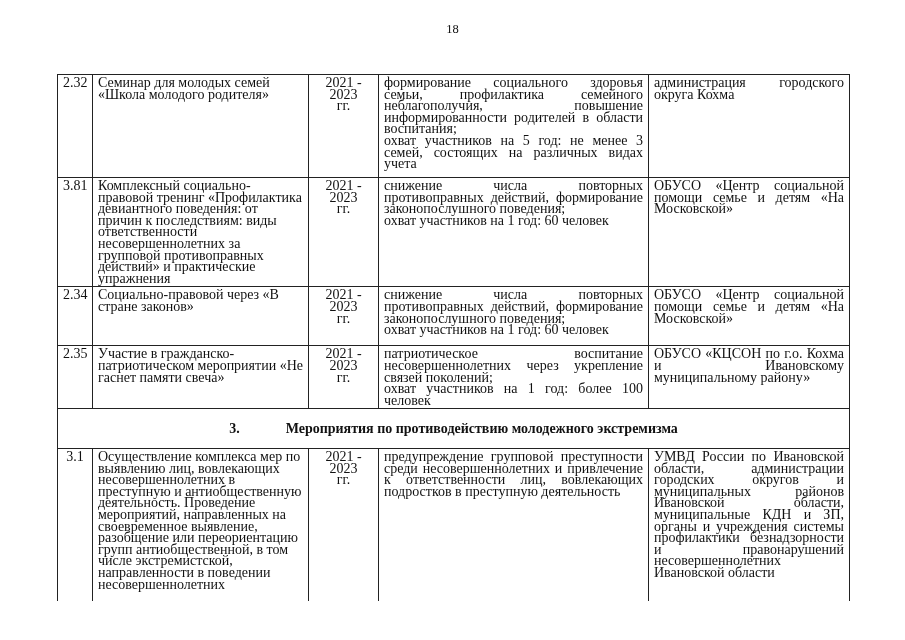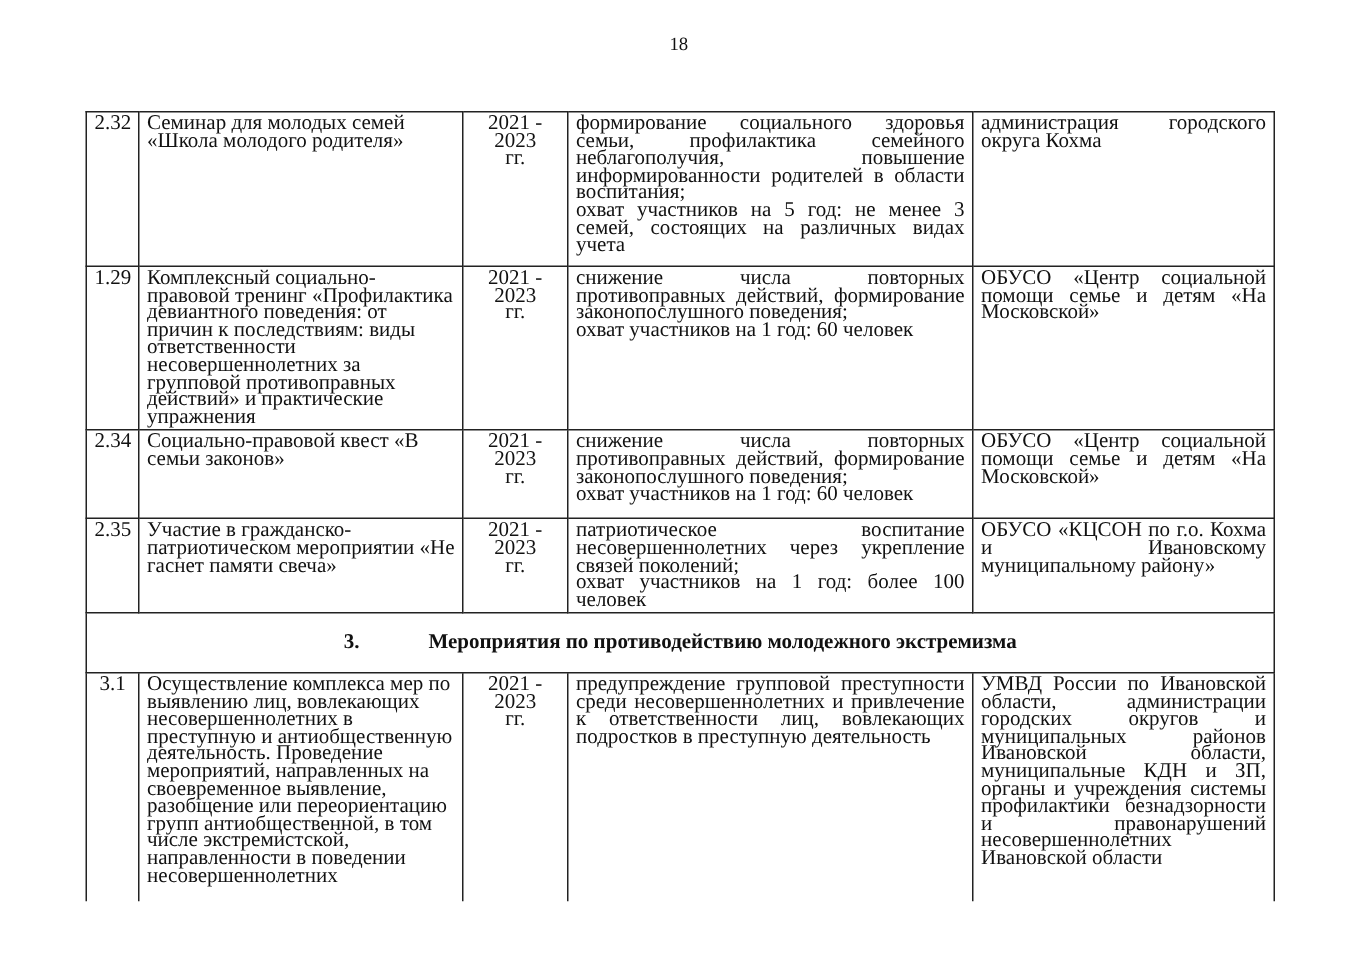--- a/index.html
+++ b/index.html
@@ -91,31 +91,31 @@
       <tr class="r0">
         <td class="cell-num">2.32</td>
         <td class="cell-act">Семинар для молодых семей «Школа молодого родителя»</td>
         <td class="cell-year">2021 - 2023
 гг.</td>
         <td class="cell-res">формирование социального здоровья семьи, профилактика семейного неблагополучия, повышение информированности родителей в области воспитания;
 охват участников на 5 год: не менее 3 семей, состоящих на различных видах учета</td>
         <td class="cell-resp">администрация городского округа Кохма</td>
       </tr>
       <tr class="r1">
-        <td class="cell-num">1.29</td>
+        <td class="cell-num">3.81</td>
         <td class="cell-act">Комплексный социально-правовой тренинг «Профилактика девиантного поведения: от причин к последствиям: виды ответственности несовершеннолетних за групповой противоправных действий» и практические упражнения</td>
         <td class="cell-year">2021 - 2023
 гг.</td>
         <td class="cell-res">снижение числа повторных противоправных действий, формирование законопослушного поведения;
 охват участников на 1 год: 60 человек</td>
         <td class="cell-resp">ОБУСО «Центр социальной помощи семье и детям «На Московской»</td>
       </tr>
       <tr class="r2">
         <td class="cell-num">2.34</td>
-        <td class="cell-act">Социально-правовой квест «В семьи законов»</td>
+        <td class="cell-act">Социально-правовой через «В стране законов»</td>
         <td class="cell-year">2021 - 2023
 гг.</td>
         <td class="cell-res">снижение числа повторных противоправных действий, формирование законопослушного поведения;
 охват участников на 1 год: 60 человек</td>
         <td class="cell-resp">ОБУСО «Центр социальной помощи семье и детям «На Московской»</td>
       </tr>
       <tr class="r3">
         <td class="cell-num">2.35</td>
         <td class="cell-act">Участие в гражданско-патриотическом мероприятии «Не гаснет памяти свеча»</td>
         <td class="cell-year">2021 - 2023

